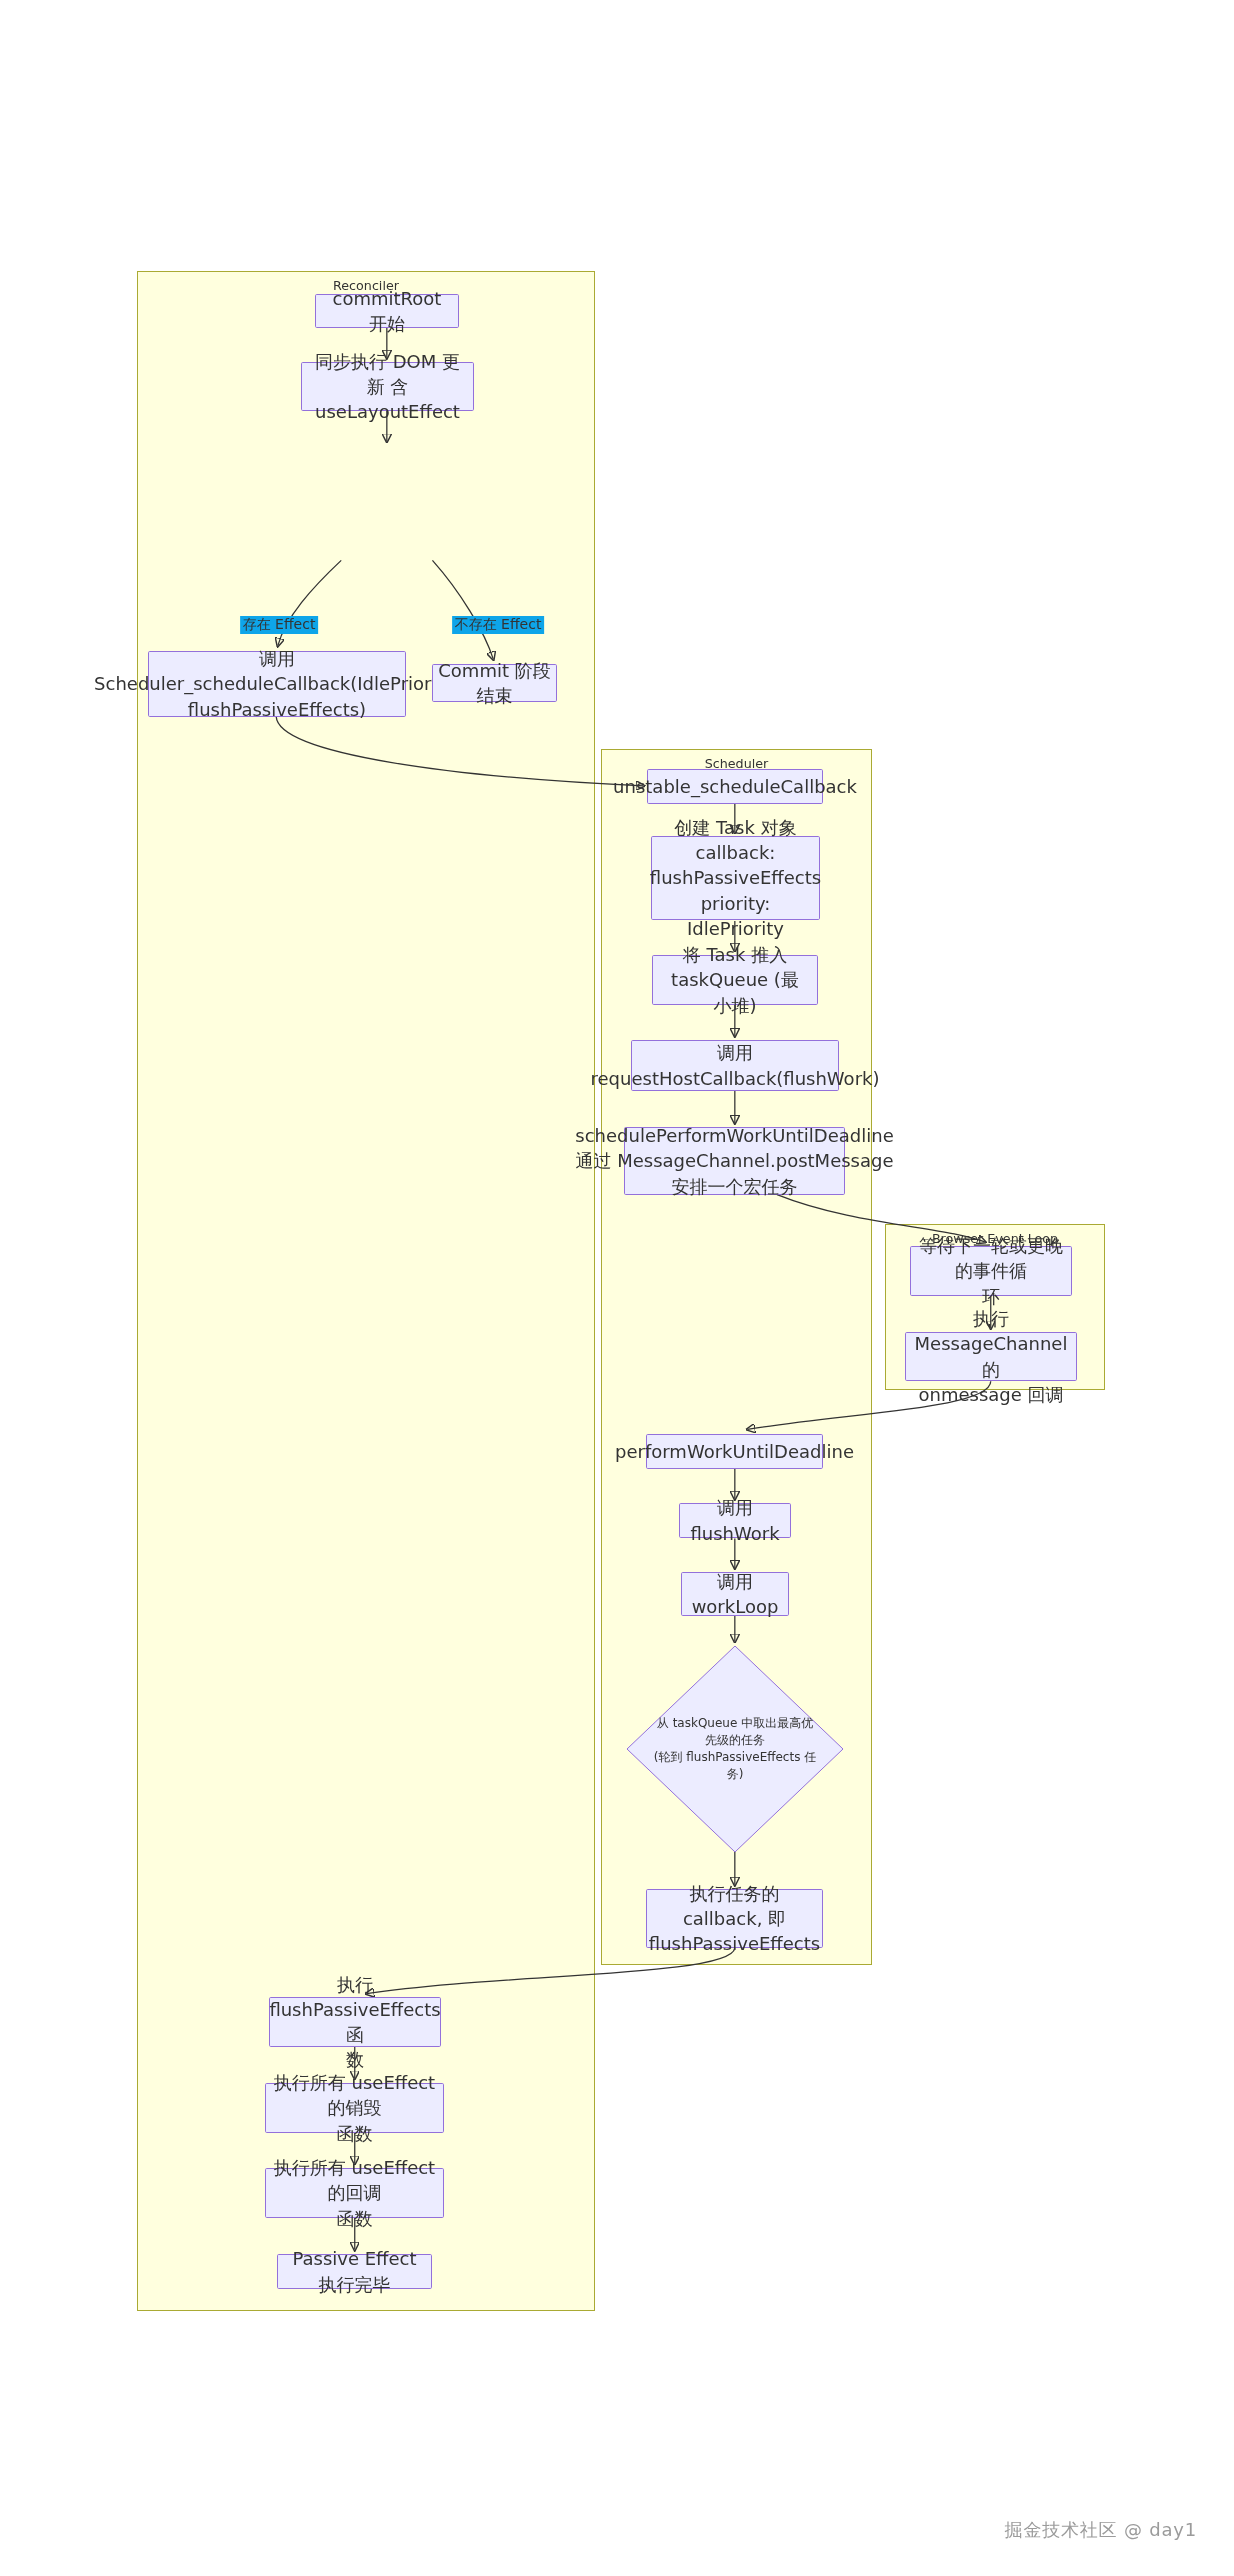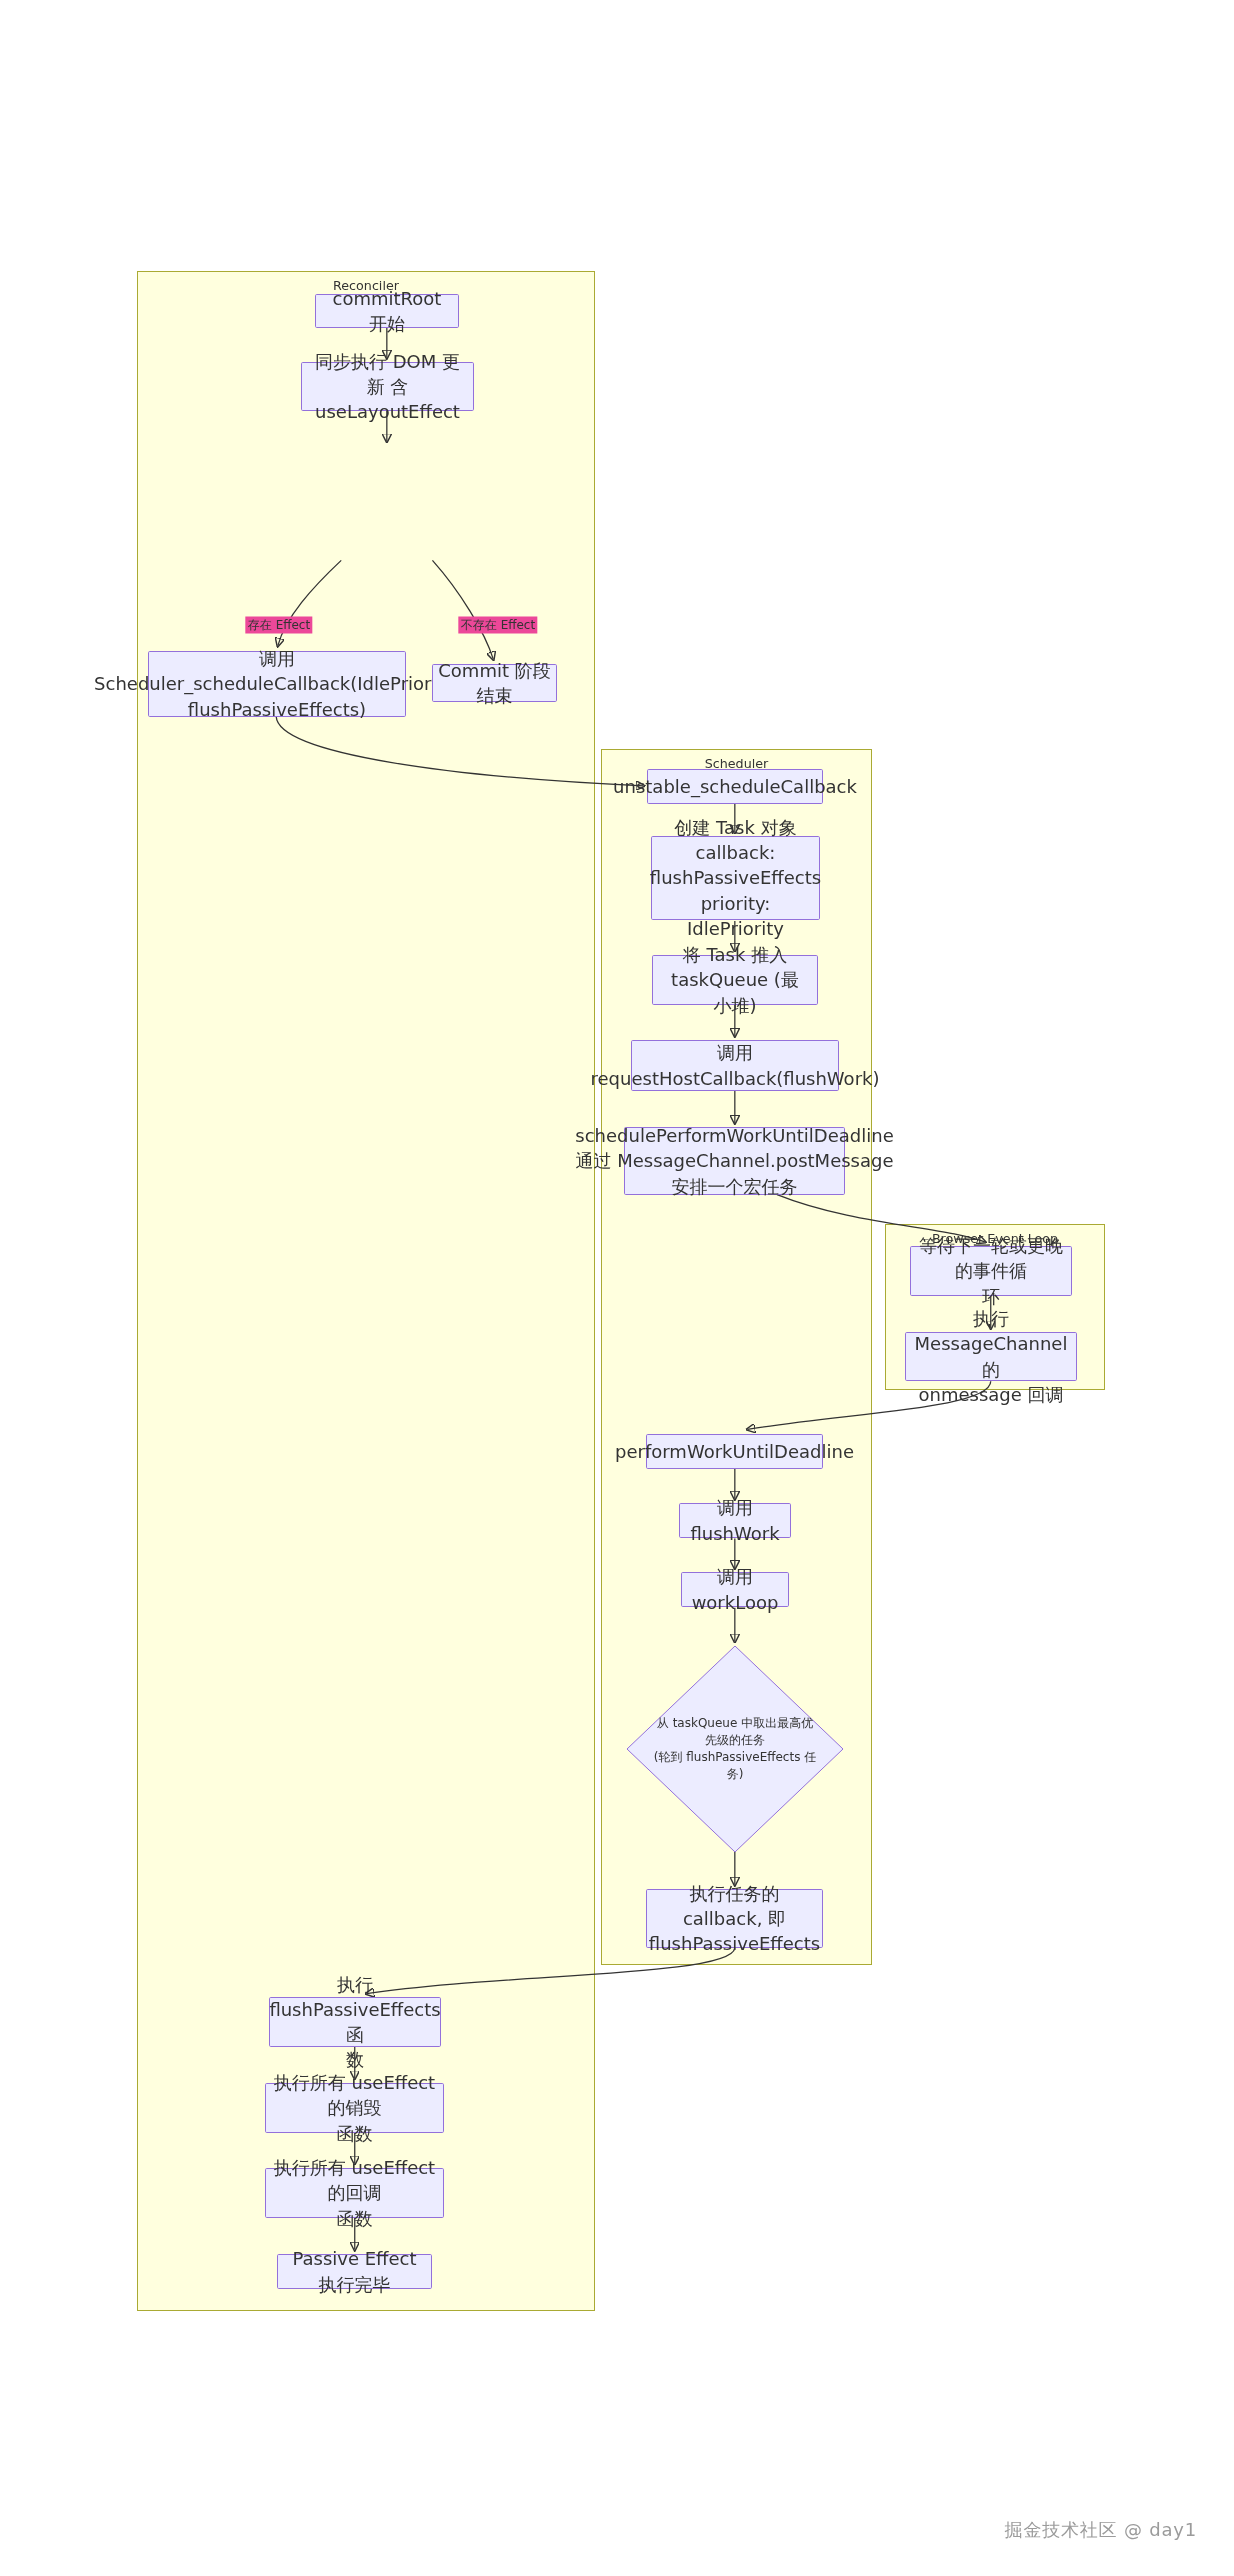--- a/index.html
+++ b/index.html
@@ -25,22 +25,22 @@
     box-sizing:border-box;padding:3.4px 5px;z-index:2;
   }
   .diamond{position:absolute;z-index:2;}
   .diamond svg{position:absolute;left:0;top:0;width:100%;height:100%;}
   .diamond .node-text{
     position:absolute;left:0;top:0;right:0;bottom:0;
     display:flex;align-items:center;justify-content:center;text-align:center;
     white-space:pre-line;font-size:12px;line-height:1.4;color:#333;padding:0 15px;
   }
   .edge-label{
-    position:absolute;transform:translate(-50%,-50%);font-size:12px;color:#333;
-    background:#ec4899;padding:0 2.5px;z-index:2;
+    position:absolute;transform:translate(-50%,-50%);font-size:14px;color:#333;
+    background:#0ea5e9;padding:0 2.5px;z-index:2;
   }
   .watermark{
     position:absolute;right:37px;top:2518px;font-size:18px;color:#9b9b9b;
     z-index:2;letter-spacing:0.8px;
   }
 </style>
 </head>
 <body>
 
 <div class="canvas">
@@ -120,21 +120,21 @@
   <div class="node" style="left:910px;top:1246px;width:162px;height:50px;">等待下一轮或更晚的事件循
 环</div>
 
   <div class="node" style="left:905px;top:1332px;width:172px;height:49px;">执行 MessageChannel 的
 onmessage 回调</div>
 
   <div class="node" style="left:646px;top:1434px;width:177px;height:35px;">performWorkUntilDeadline</div>
 
   <div class="node" style="left:679px;top:1503px;width:112px;height:35px;">调用 flushWork</div>
 
-  <div class="node" style="left:681px;top:1572px;width:108px;height:35px;">调用 workLoop</div>
+  <div class="node" style="left:681px;top:1572px;width:108px;height:44px;">调用 workLoop</div>
 
   <div class="diamond" style="left:627px;top:1646px;width:216px;height:206px;">
     <svg viewBox="0 0 100 100" preserveAspectRatio="none">
       <polygon points="50,0 100,50 50,100 0,50" fill="#ececff" stroke="#9370db" stroke-width="1" vector-effect="non-scaling-stroke"></polygon>
     </svg>
     <div class="node-text">从 taskQueue 中取出最高优
 先级的任务
 (轮到 flushPassiveEffects 任
 务)</div>
   </div>

